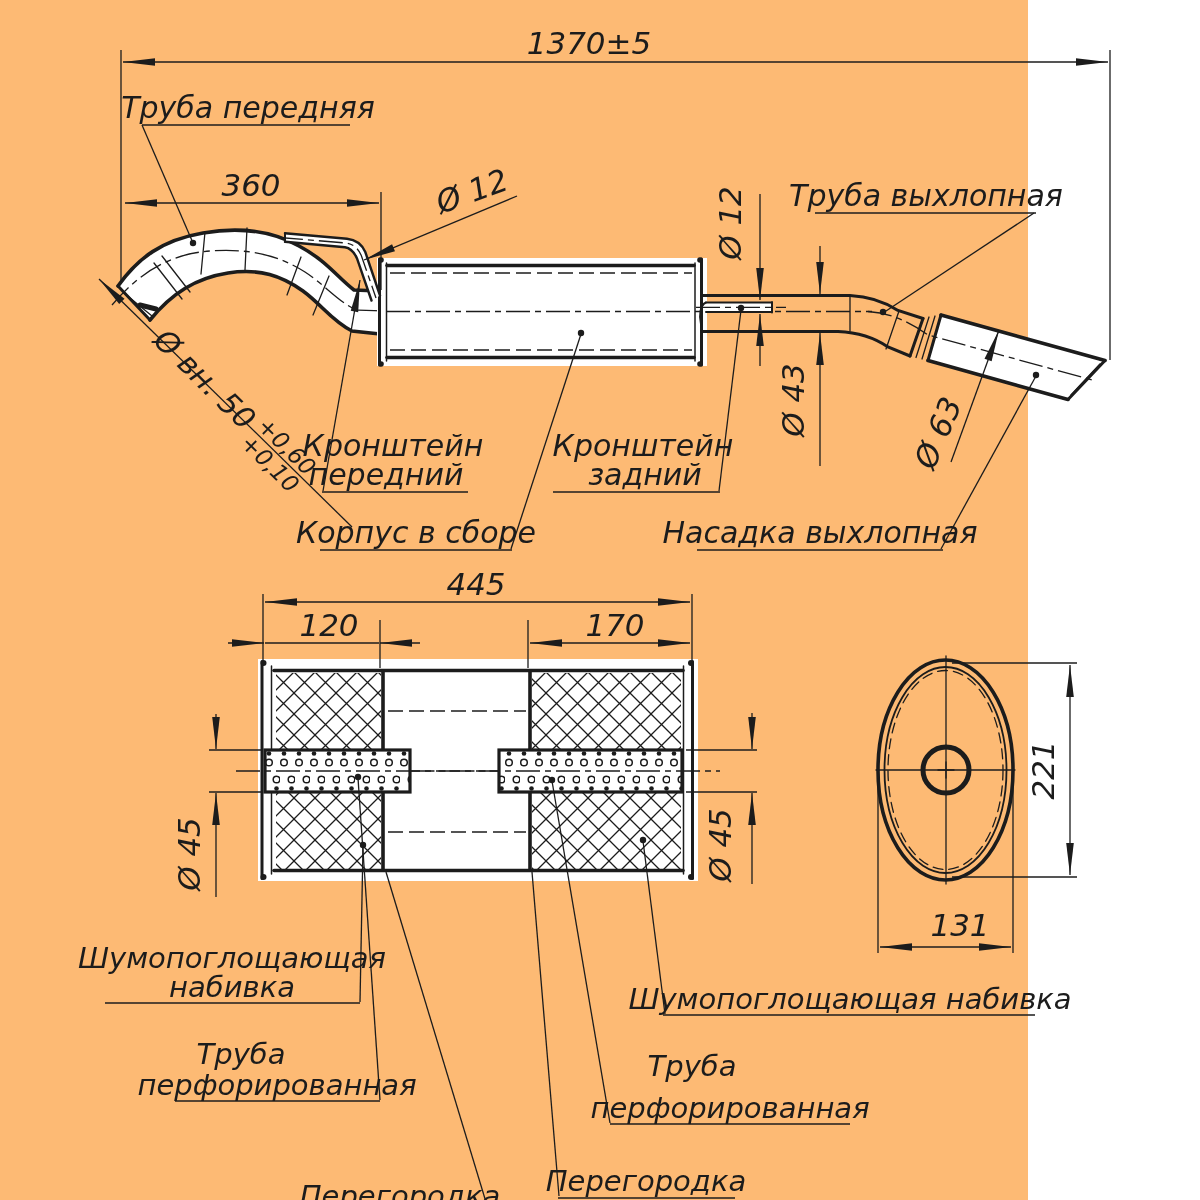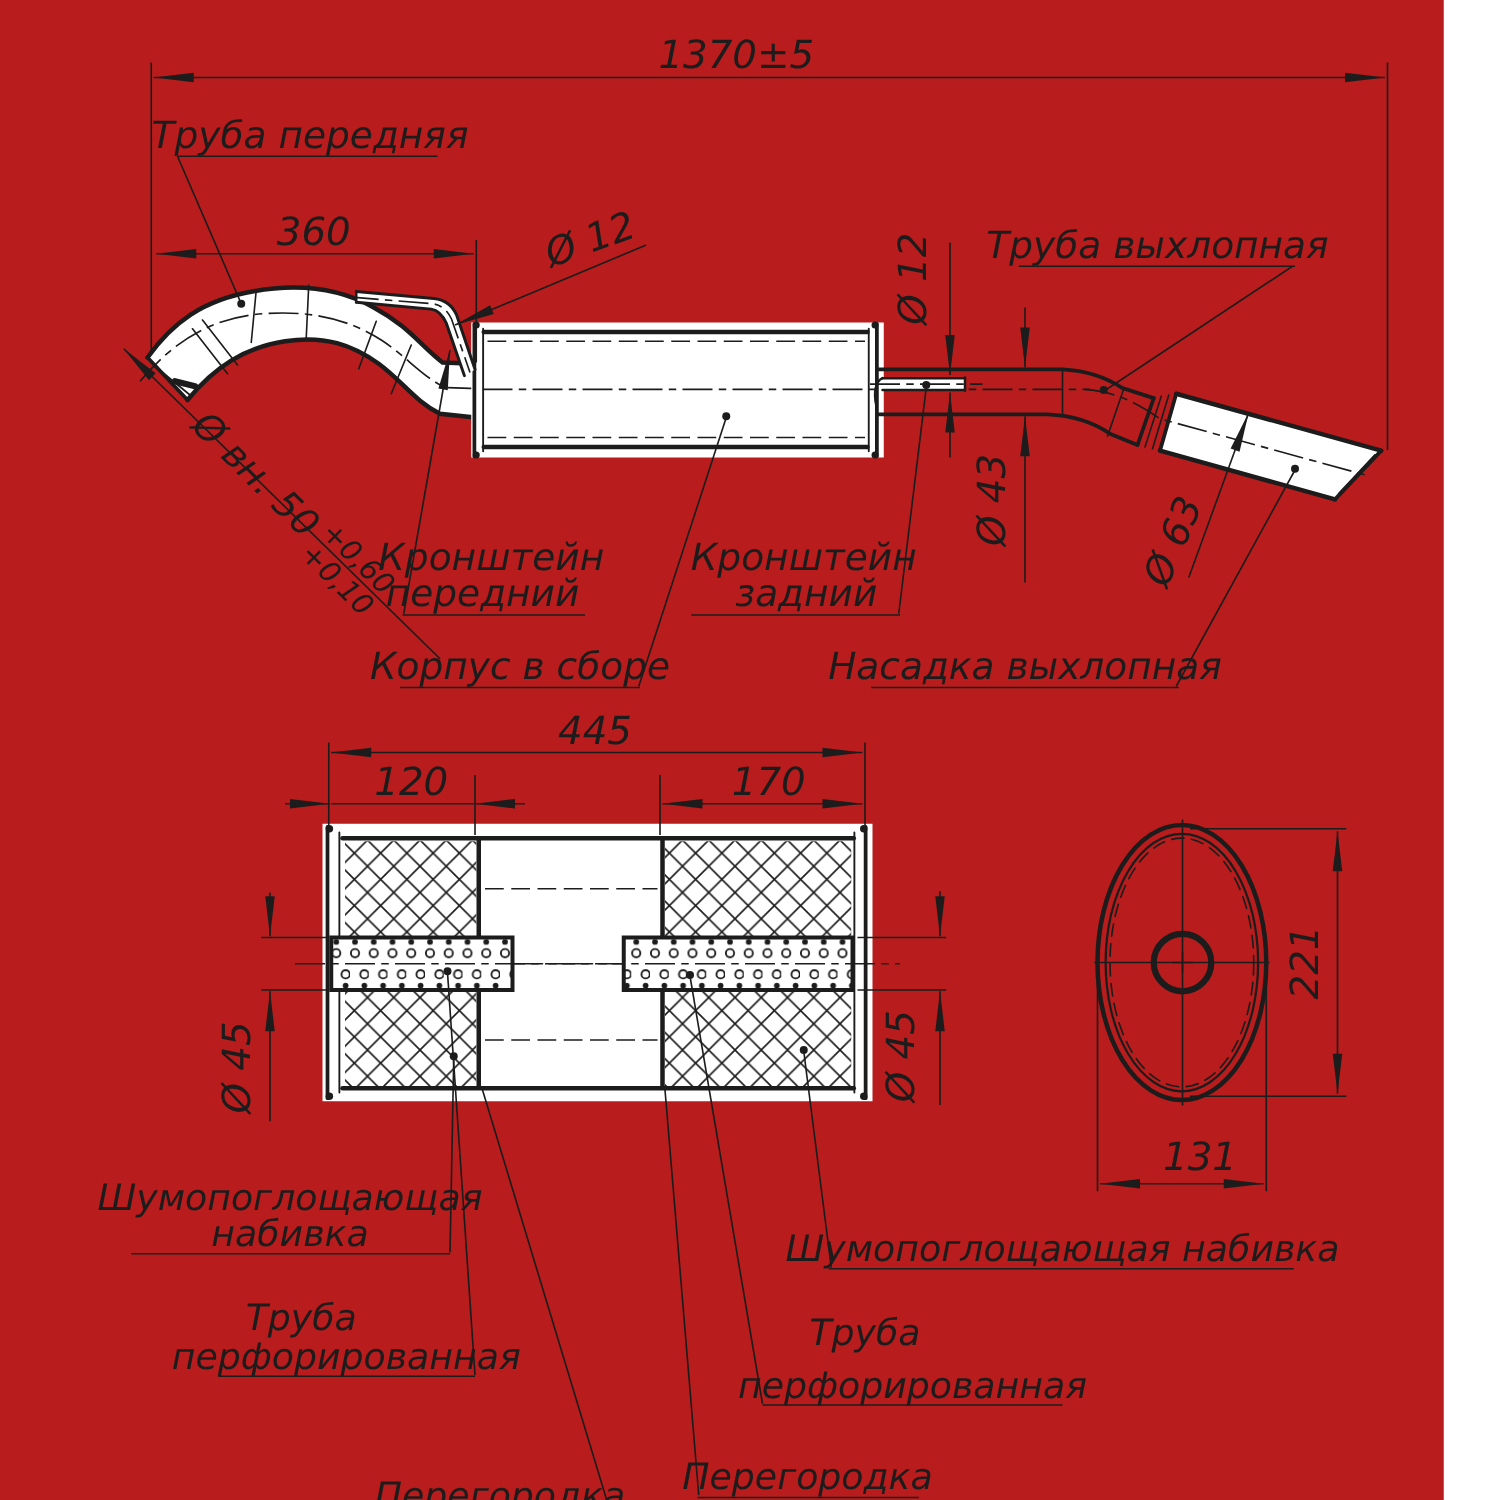--- a/index.html
+++ b/index.html
@@ -1,16 +1,16 @@
 <!DOCTYPE html>
 <html><head>
 <meta charset="utf-8">
 <style>
   html,body{margin:0;padding:0;background:#ffffff}
-  #stage{width:1155px;height:1200px;position:relative;background:#b91c1c}
+  #stage{width:1028px;height:1200px;position:relative;background:#fdba74}
   svg{display:block}
   svg text{font-family:"DejaVu Sans","Liberation Sans",sans-serif;font-style:italic;fill:#1c1c1c}
   .ln{stroke:#1c1c1c;fill:none;stroke-linecap:round}
   .w4{stroke-width:3.6}.w3{stroke-width:3}.w25{stroke-width:2.4}.w2{stroke-width:2}
   .w15{stroke-width:1.5}.w1{stroke-width:1.3}
   .cl{stroke:#1c1c1c;fill:none;stroke-width:1.3;stroke-dasharray:24 5 6 5}
   .hd{stroke:#1c1c1c;fill:none;stroke-width:1.3;stroke-dasharray:15 6}
   .dim{stroke:#1c1c1c;fill:none;stroke-width:1.3}
   .wh{fill:#ffffff;stroke:none}
   .dt{fill:#1c1c1c;stroke:none}

